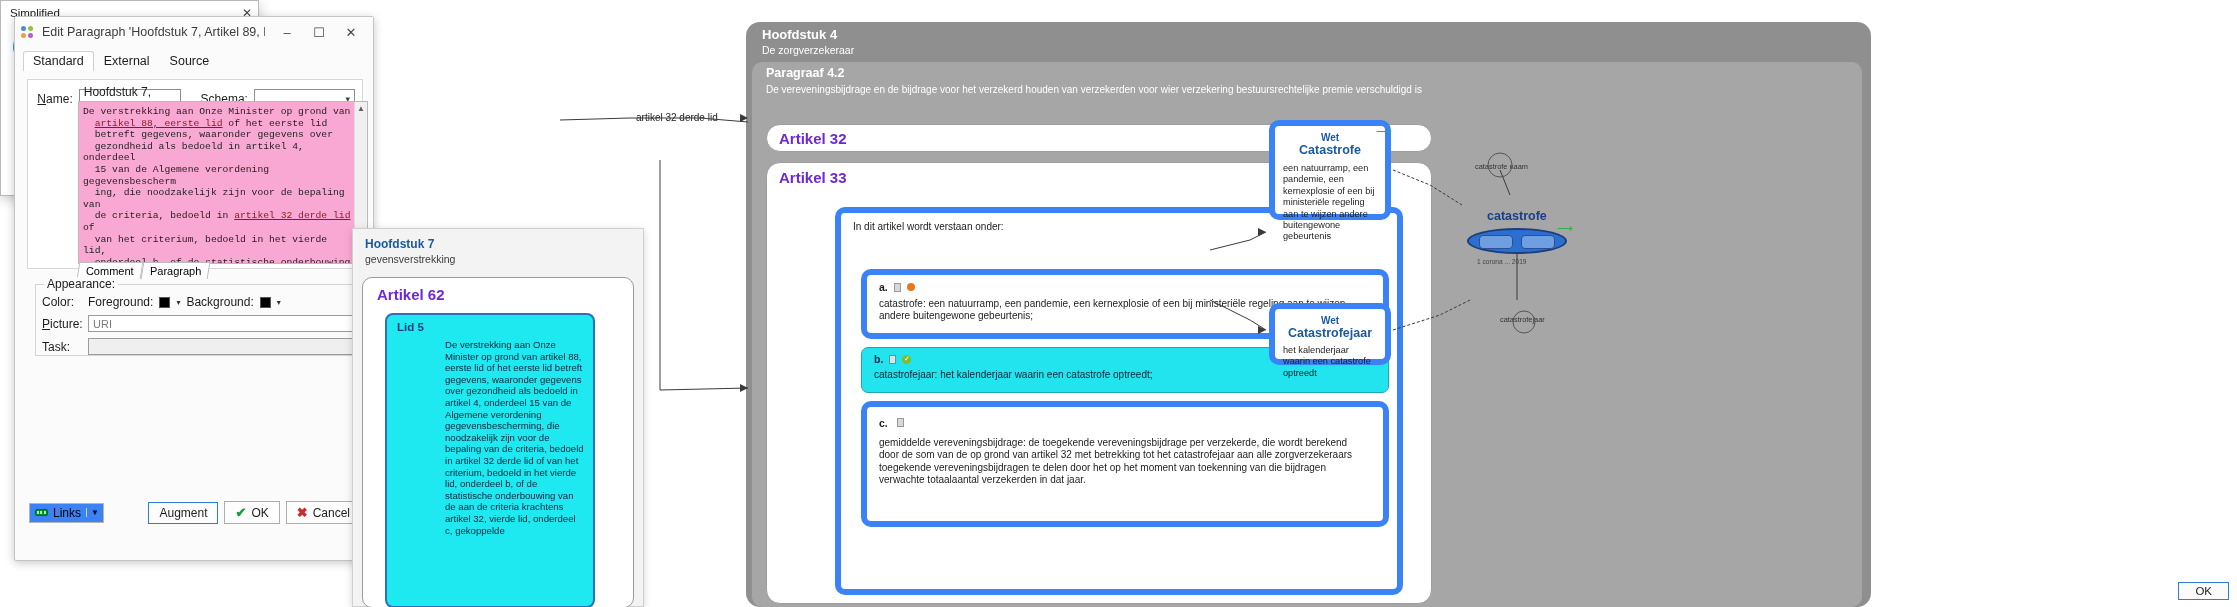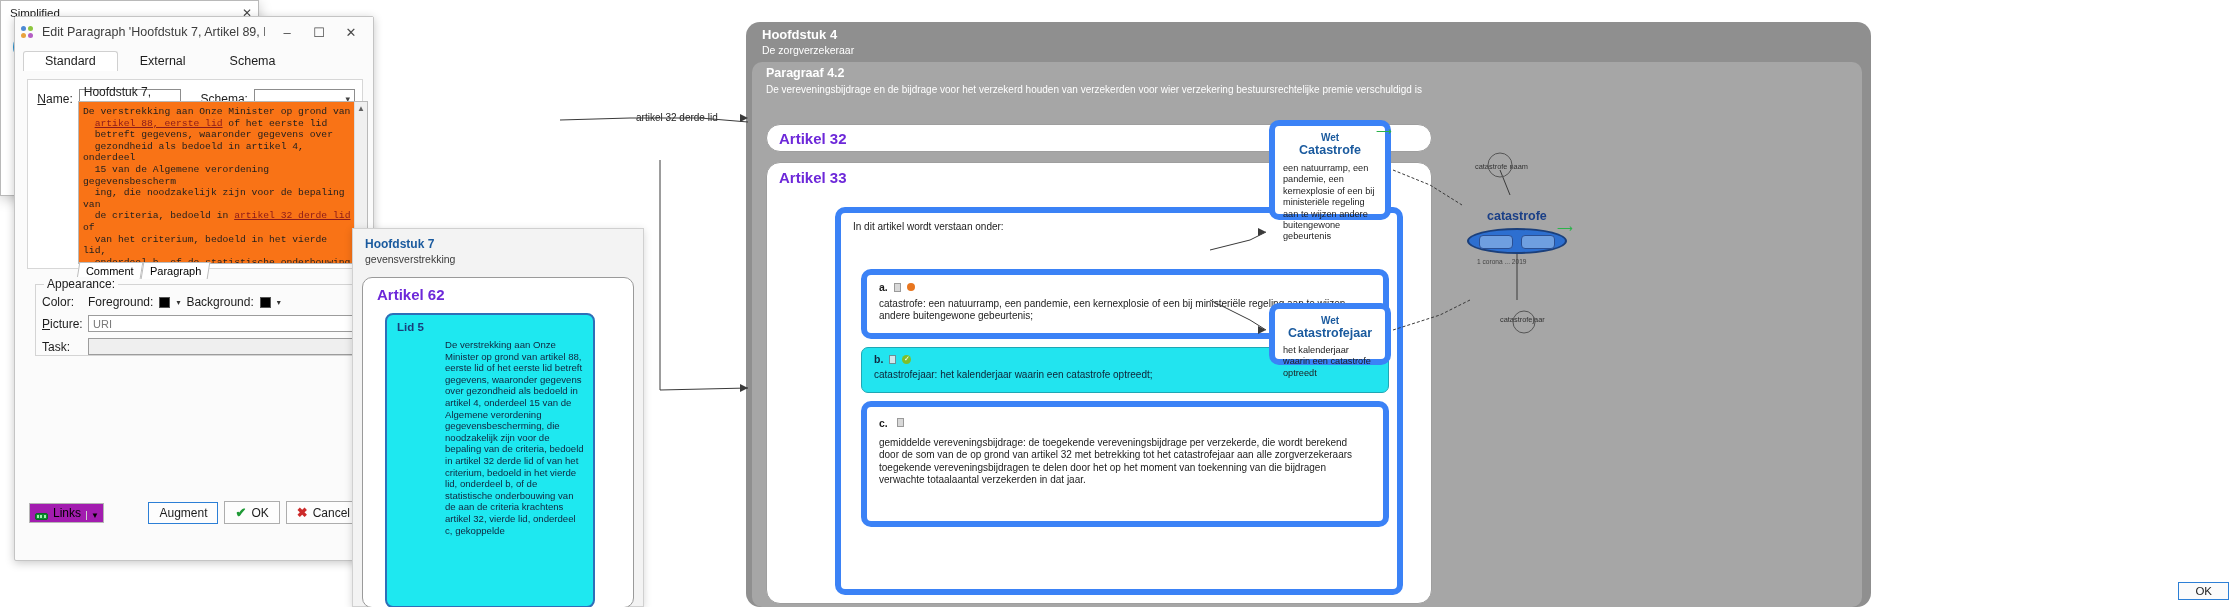--- a/index.html
+++ b/index.html
@@ -30,42 +30,42 @@
   .winbtn { width:32px; height:29px; display:flex; align-items:center; justify-content:center;
             font-size:13px; color:#4a4a4a; }
   .appicon { width:13px; height:13px; position:relative; flex:none; margin-right:2px;}
   .appicon i { position:absolute; width:5px;height:5px;border-radius:50%; display:block;}
   .appicon i:nth-child(1){background:#4e8ad4;left:0;top:0;}
   .appicon i:nth-child(2){background:#8dc63f;left:7px;top:0;}
   .appicon i:nth-child(3){background:#e8a33d;left:0;top:7px;}
   .appicon i:nth-child(4){background:#b45fc4;left:7px;top:7px;}
 
   .tabs { display:flex; padding: 0 8px; height: 24px; align-items:flex-end; font-size:12.5px; }
-  .tab { padding: 2px 21px 3px; color:#1c1c1c; border:1px solid transparent; border-bottom:none;}
+  .tab { padding: 2px 9px 3px; color:#1c1c1c; border:1px solid transparent; border-bottom:none;}
   .tab.active { background:#fff; border-color:#d0d0d0; border-radius:3px 3px 0 0;}
 
   .panel {
     position:absolute; left:12px; top:62px; width:336px; height:190px;
     background:#fff; border:1px solid #d7d7d7;
   }
   .row { display:flex; align-items:center; gap:6px; padding: 8px 8px 0 8px; font-size:12px;}
   .lbl { color:#1c1c1c; font-size:12px; }
   .u { text-decoration: underline; }
   .txtbox {
     background:#fff; border:1px solid #8d8d8d; height:19px; font-size:12px;
     padding: 0 4px; display:flex; align-items:center; color:#1c1c1c;
   }
   .combo {
     background:#fff; border:1px solid #8d8d8d; height:19px; width:122px;
     display:flex; align-items:center; justify-content:flex-end; padding-right:4px;
     font-size:9px; color:#444;
   }
   .textarea-wrap {
     position:absolute; left:63px; top:84px; width:290px; height:163px;
-    background:#f97316; border:1px solid #b9b9b9; display:flex;
+    background:#f9a8d4; border:1px solid #b9b9b9; display:flex;
   }
   .ta-text {
     flex:1; font-family:"Liberation Mono", monospace; font-size:9.7px;
     line-height: 11.6px; color:#1f1f1f; padding:4px 2px 0 4px; white-space:pre-wrap;
     overflow:hidden;
   }
   .ta-text .lnk { color:#8b1a1a; text-decoration: underline; }
   .scroll {
     width:13px; background:#f0f0f0; border-left:1px solid #dcdcdc;
     display:flex; flex-direction:column; justify-content:space-between; align-items:center;
@@ -87,22 +87,22 @@
   .field { height:17px; border:1px solid #9c9c9c; background:#fff; font-size:11px;
            display:flex; align-items:center; padding:0 4px; color:#7a7a7a; }
   .field.disabled { background:#efefef; }
 
   .footer { position:absolute; left:14px; right:12px; bottom:36px; display:flex; align-items:center; }
   .btn {
     border:1px solid #adadad; background:#fdfdfd; font-size:12px; padding:3px 10px;
     display:flex; align-items:center; gap:5px; color:#1c1c1c;
   }
   .btn.primary { border-color:#2c7fd6; }
-  .linksbtn { display:flex; align-items:flex-end; gap:5px; border:1px solid #b5b5b5;
-              background:#a21caf; padding:2px 4px 2px 5px; font-size:12px;}
+  .linksbtn { display:flex; align-items:center; gap:5px; border:1px solid #b5b5b5;
+              background:#3b82f6; padding:2px 4px 2px 5px; font-size:12px;}
   .linkico { width:13px;height:7px;background:#0e8b2e;border:1px solid #076a21;border-radius:2px;
              display:flex; align-items:center; justify-content:space-around;}
   .linkico b { width:2px;height:3px;background:#9ef0ae;display:block;}
   .chk { color:#1f9a36; font-size:13px; font-weight:bold; }
   .xmark { color:#cc2b2b; font-size:13px; font-weight:bold; }
 
   
   #infoWin { left:381px; top:22px; width:259px; height:196px; background:#fff;
              border:1px solid #b9b9b9; box-shadow:0 3px 12px rgba(0,0,0,.22); }
   .info-head { height:24px; display:flex; align-items:center; padding:0 6px 0 9px;
@@ -171,21 +171,21 @@
     <span class="winbtns">
       <span class="winbtn">–</span>
       <span class="winbtn">☐</span>
       <span class="winbtn">✕</span>
     </span>
   </div>
 
   <div class="tabs">
     <div class="tab active">Standard</div>
     <div class="tab">External</div>
-    <div class="tab">Schema</div>
+    <div class="tab">Source</div>
   </div>
 
   <div class="panel"></div>
 
   <div class="row" style="position:absolute; left:12px; top:64px; width:336px;">
     <span class="lbl" style="width:46px;text-align:right;"><span class="u">N</span>ame:</span>
     <span class="txtbox" style="width:122px;">Hoofdstuk 7, Artikel 89, Lid 5</span>
     <span class="lbl" style="margin-left:14px;">Schema:</span>
     <span class="combo">
           <span>▾</span>

